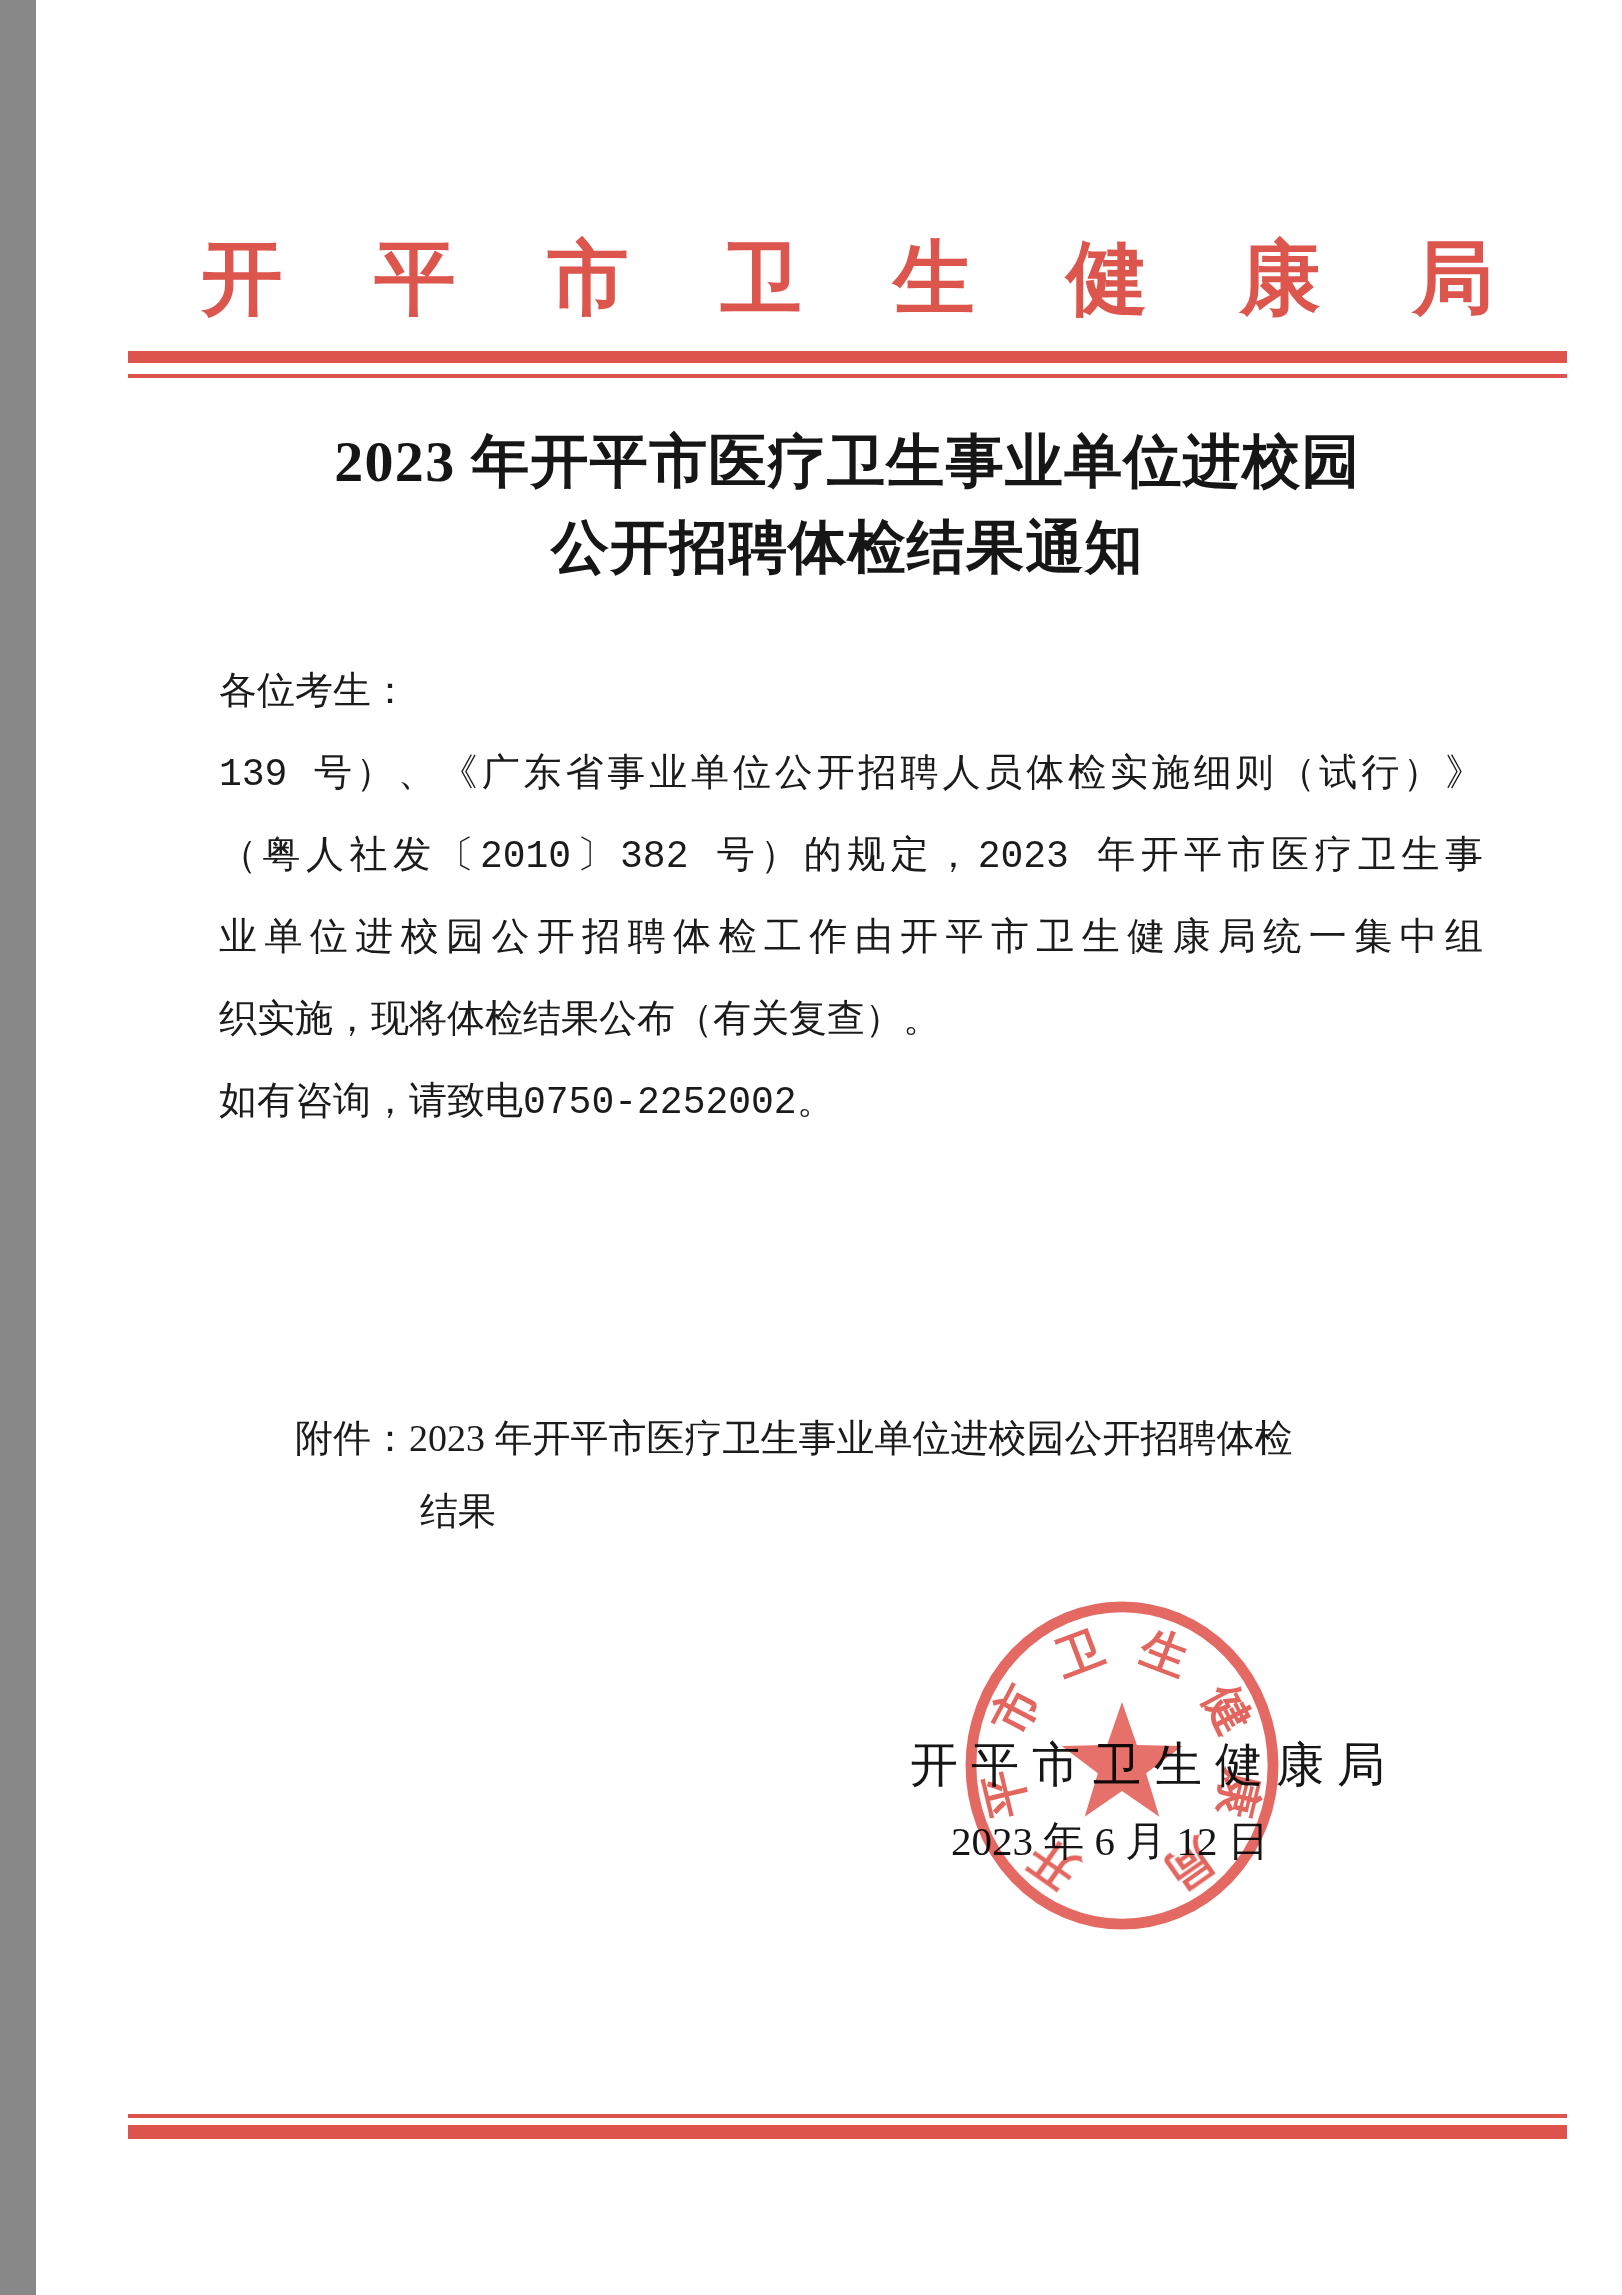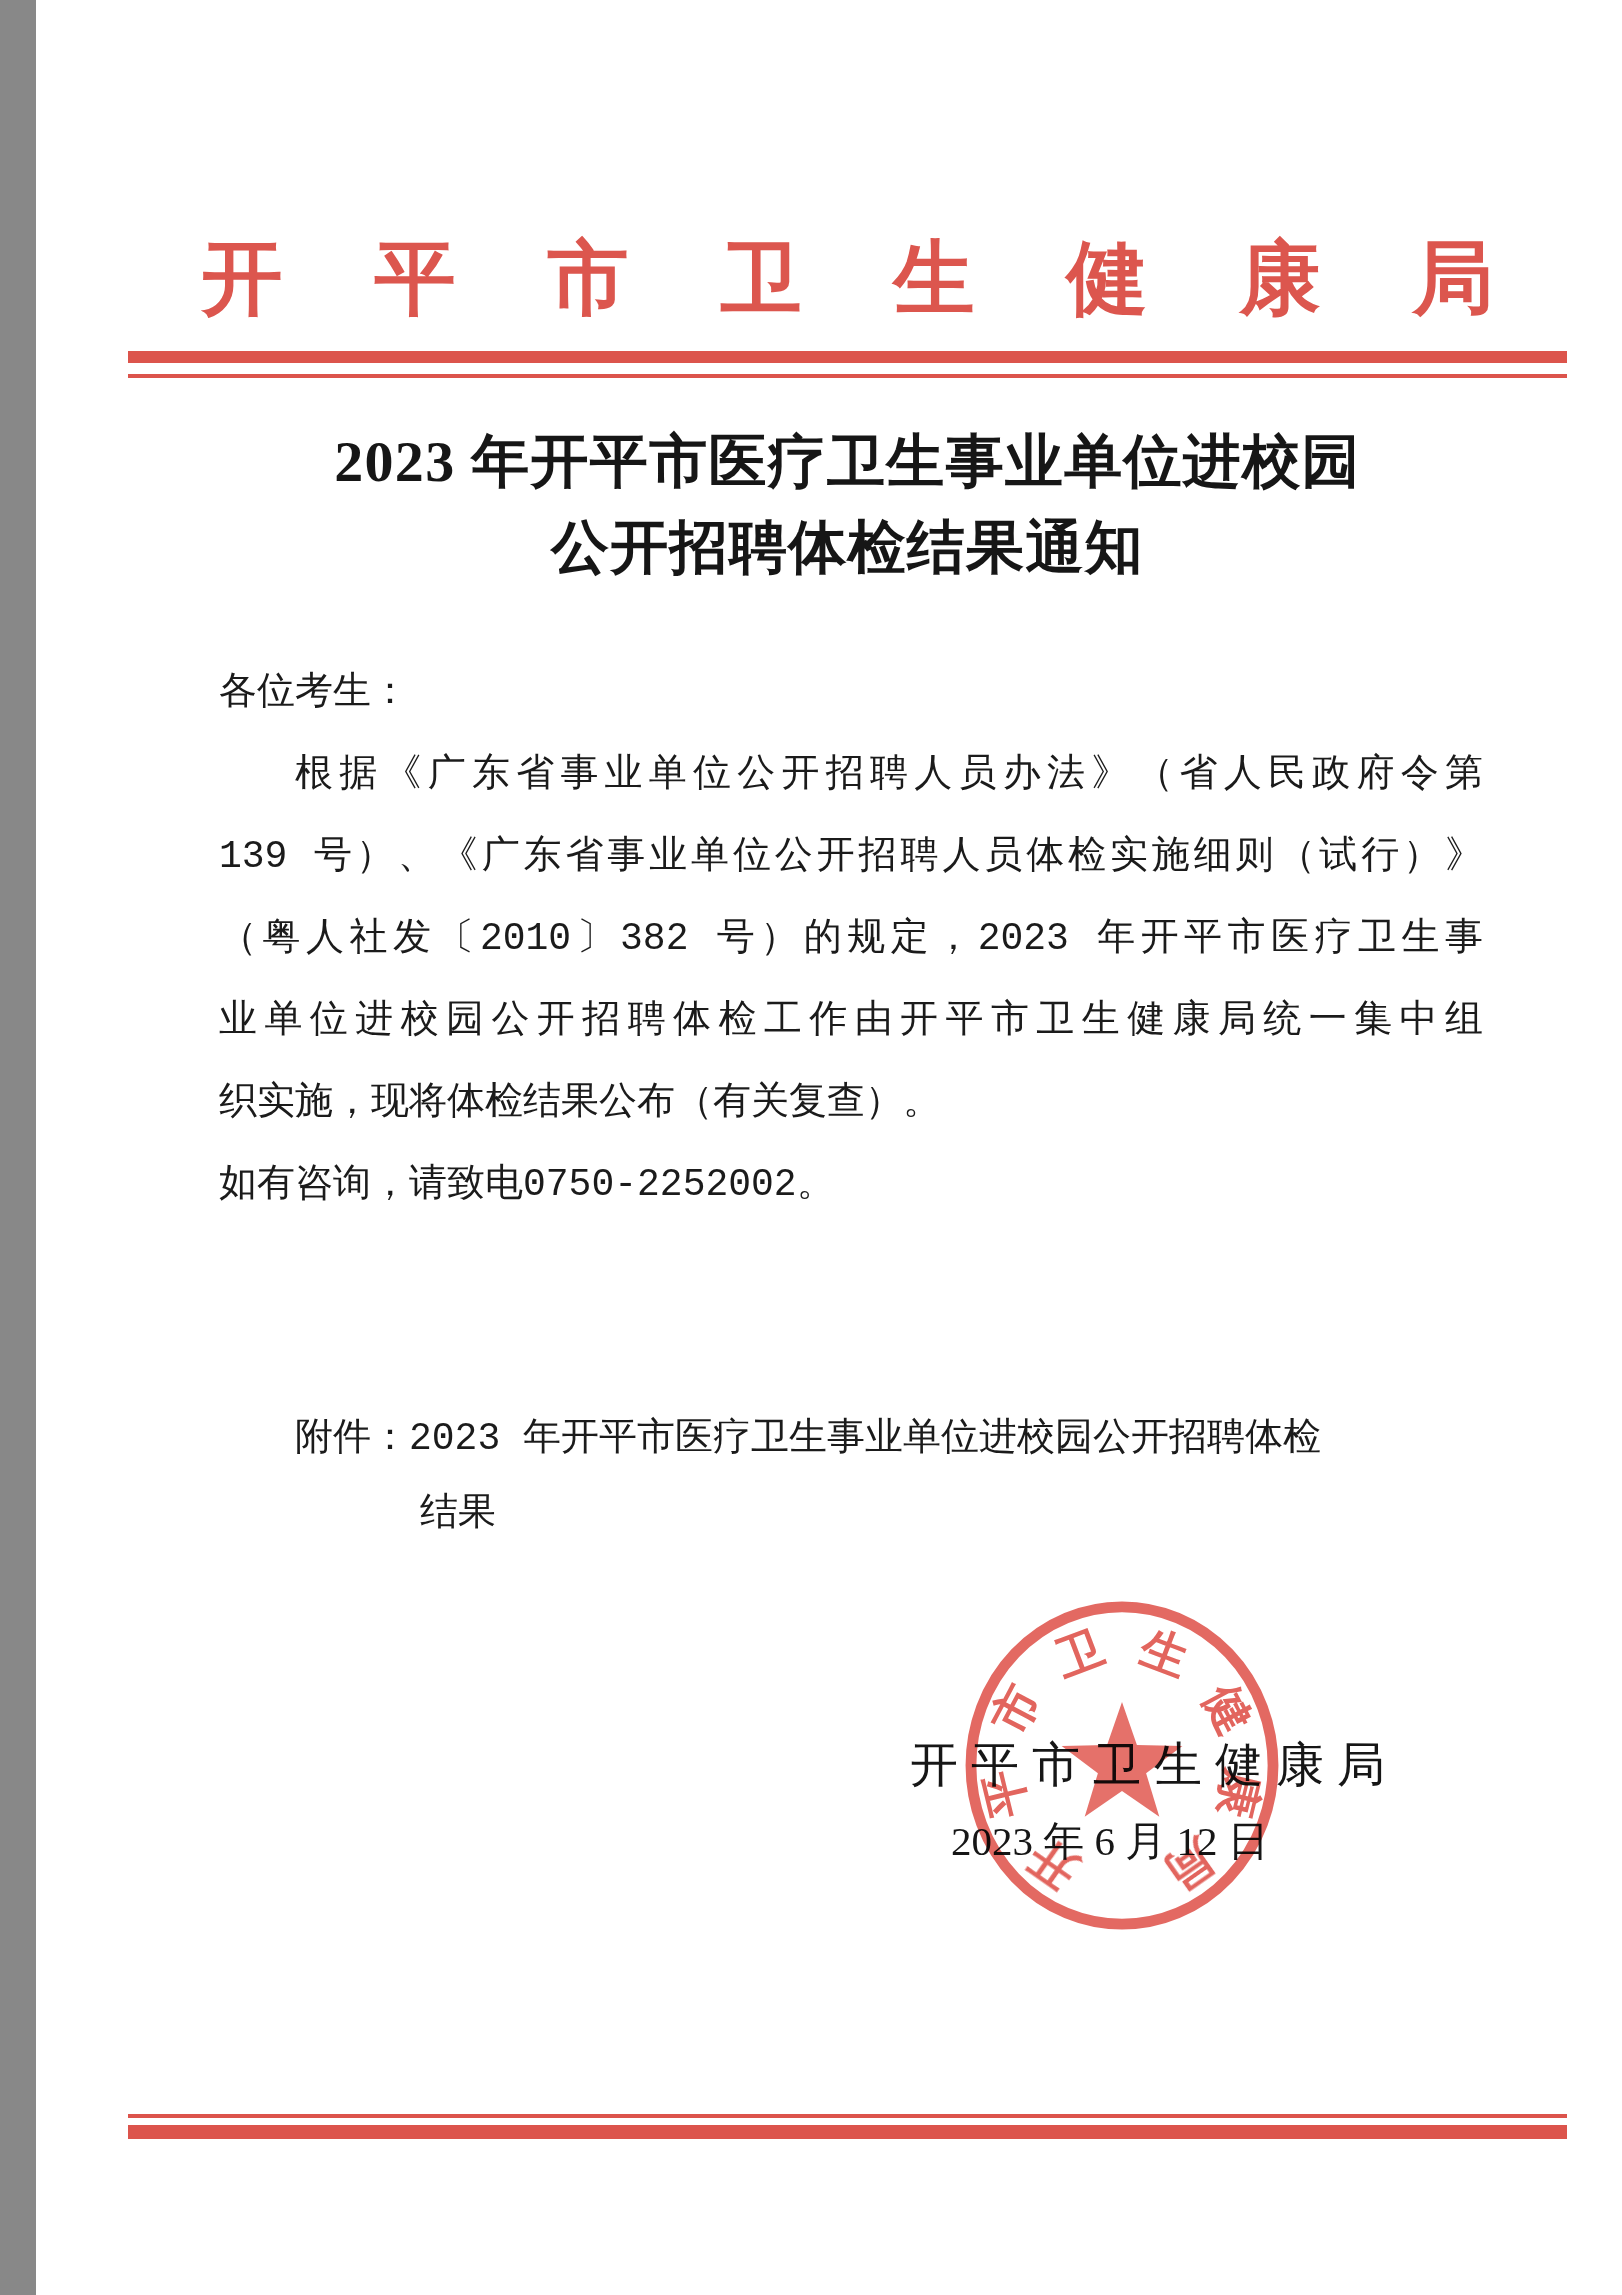--- a/index.html
+++ b/index.html
@@ -59,21 +59,21 @@
   .line.indent-2 { padding-left: 76px; }
   
   .attachment {
     position: absolute;
     left: 183px;
     width: 1264px;
     top: 1402px;
     font-size: 38px;
     line-height: 73px;
   }
-  .attachment .att-line-1 { padding-left: 76px; font-family: Liberation Mono, monospace; }
+  .attachment .att-line-1 { padding-left: 76px; }
   .attachment .att-line-2 { padding-left: 201px; }
   
   .sig-agency {
     position: absolute;
     left: 874px;
     top: 1741px;
     font-size: 48px;
     line-height: 48px;
     letter-spacing: 13px;
     white-space: nowrap;
@@ -111,21 +111,20 @@
   <div class="rule rule-thick-top"></div>
   <div class="rule rule-thin-top"></div>
 
   <div class="doc-title">
     <div>2023 年开平市医疗卫生事业单位进校园</div>
     <div>公开招聘体检结果通知</div>
   </div>
 
   <div class="body-text">
       <div class="line">各位考生：</div>
-      <div class="line justify indent-2">根据《广东省事业单位公开招聘人员办法》（省人民政府令第</div>
       <div class="line justify">139 号）、《广东省事业单位公开招聘人员体检实施细则（试行）》</div>
       <div class="line justify">（粤人社发〔2010〕382 号）的规定，2023 年开平市医疗卫生事</div>
       <div class="line justify">业单位进校园公开招聘体检工作由开平市卫生健康局统一集中组</div>
       <div class="line">织实施，现将体检结果公布（有关复查）。</div>
       <div class="line">如有咨询，请致电0750-2252002。</div>
     </div>
 
   <div class="attachment">
     <div class="att-line-1">附件：2023 年开平市医疗卫生事业单位进校园公开招聘体检</div>
     <div class="att-line-2">结果</div>

